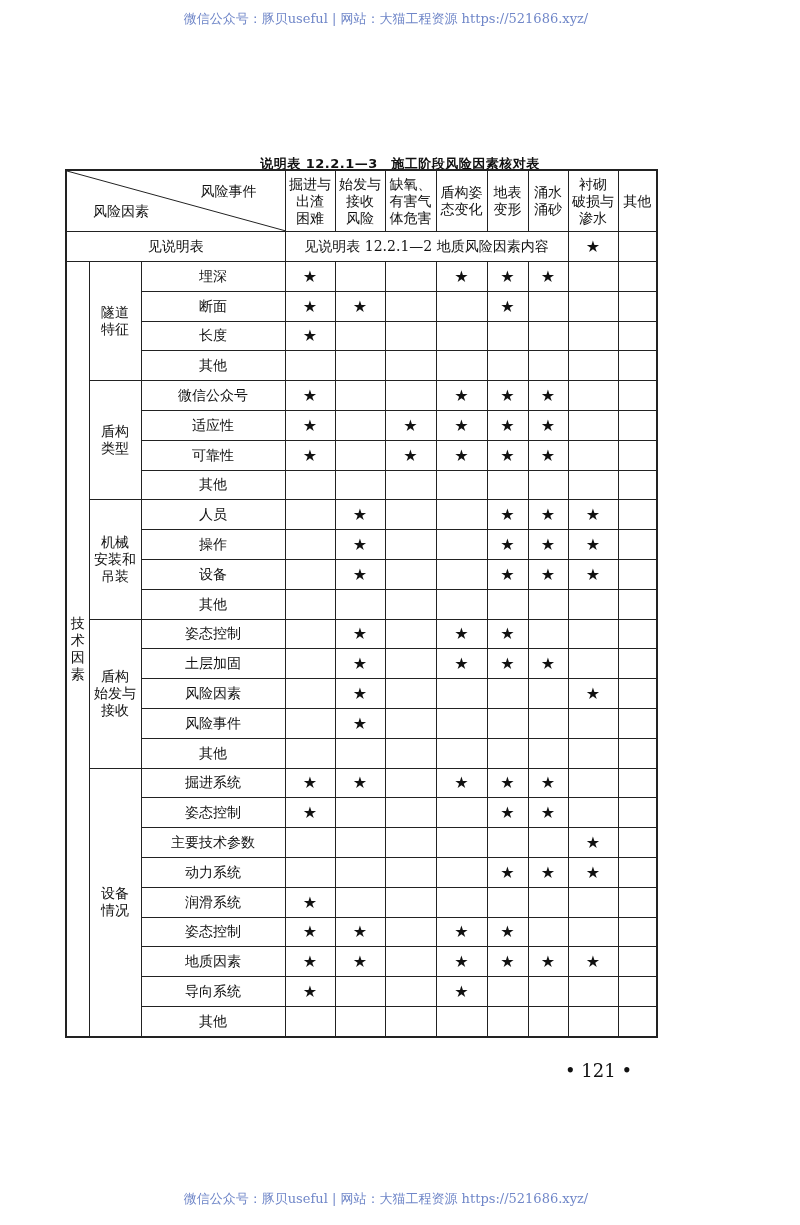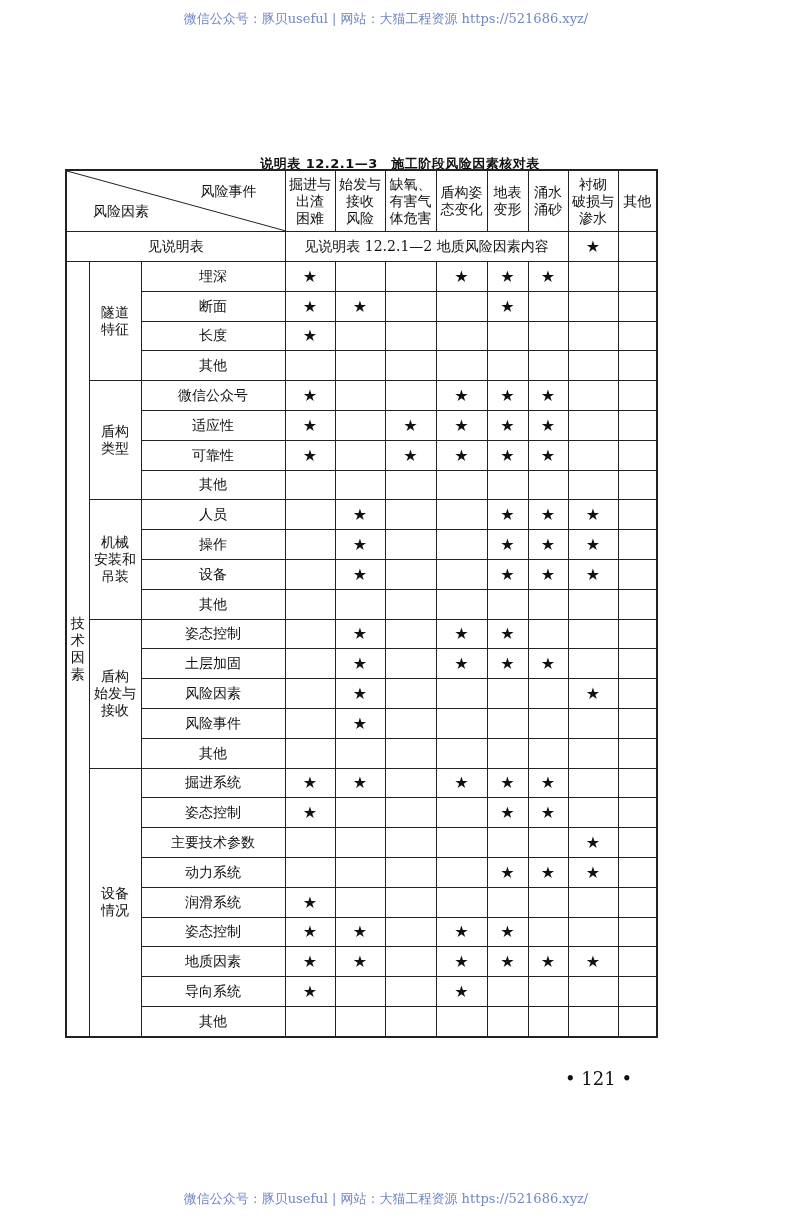--- a/index.html
+++ b/index.html
@@ -19,21 +19,21 @@
   .hdr td { height:60px; }
   .hdr .ev { font-size:14px; line-height:17px; padding:0 1px; }
   .diag { position:relative; }
   .diag svg { position:absolute; left:0; top:0; }
   .diag .lbl-ev { position:absolute; right:28px; top:12px; }
   .diag .lbl-fac { position:absolute; left:26px; top:32px; }
   .geo td { height:29px; }
   .row td { height:28.8px; }
   .star { font-size:16px; }
   .vert { line-height:20px; }
-  .pagenum { position:absolute; left:565px; top:1060px; font-size:18px; font-family:"DejaVu Serif", serif;margin-top:8px; }
+  .pagenum { position:absolute; left:565px; top:1060px; font-size:18px; font-family:"DejaVu Serif", serif; }
 </style>
 </head>
 <body>
 
 <div class="watermark wm-top">微信公众号：豚贝useful  |  网站：大猫工程资源 https://521686.xyz/</div>
 
 <div class="title">说明表 12.2.1—3　施工阶段风险因素核对表</div>
 
 <table class="main">
   <colgroup>

